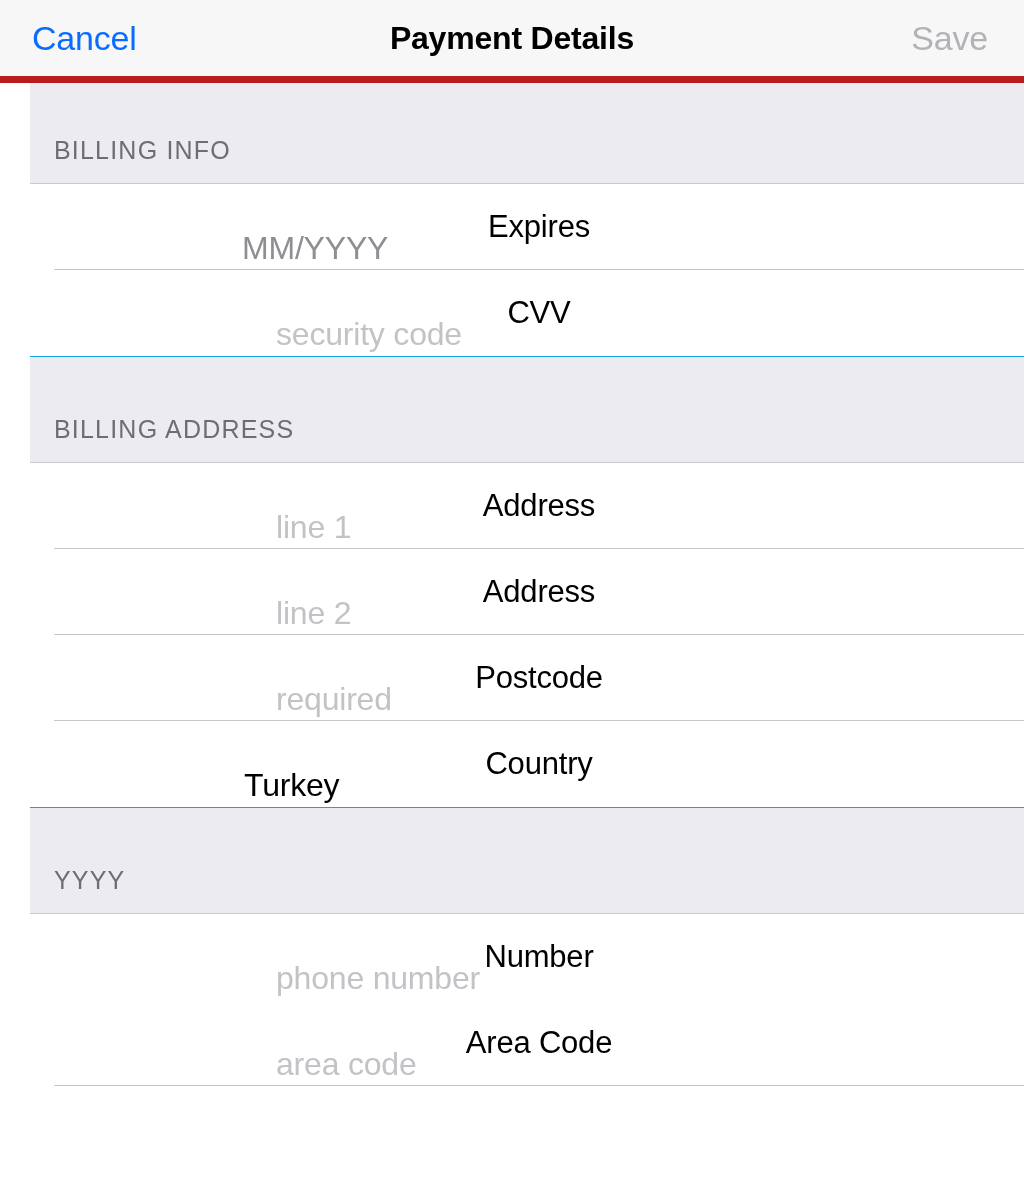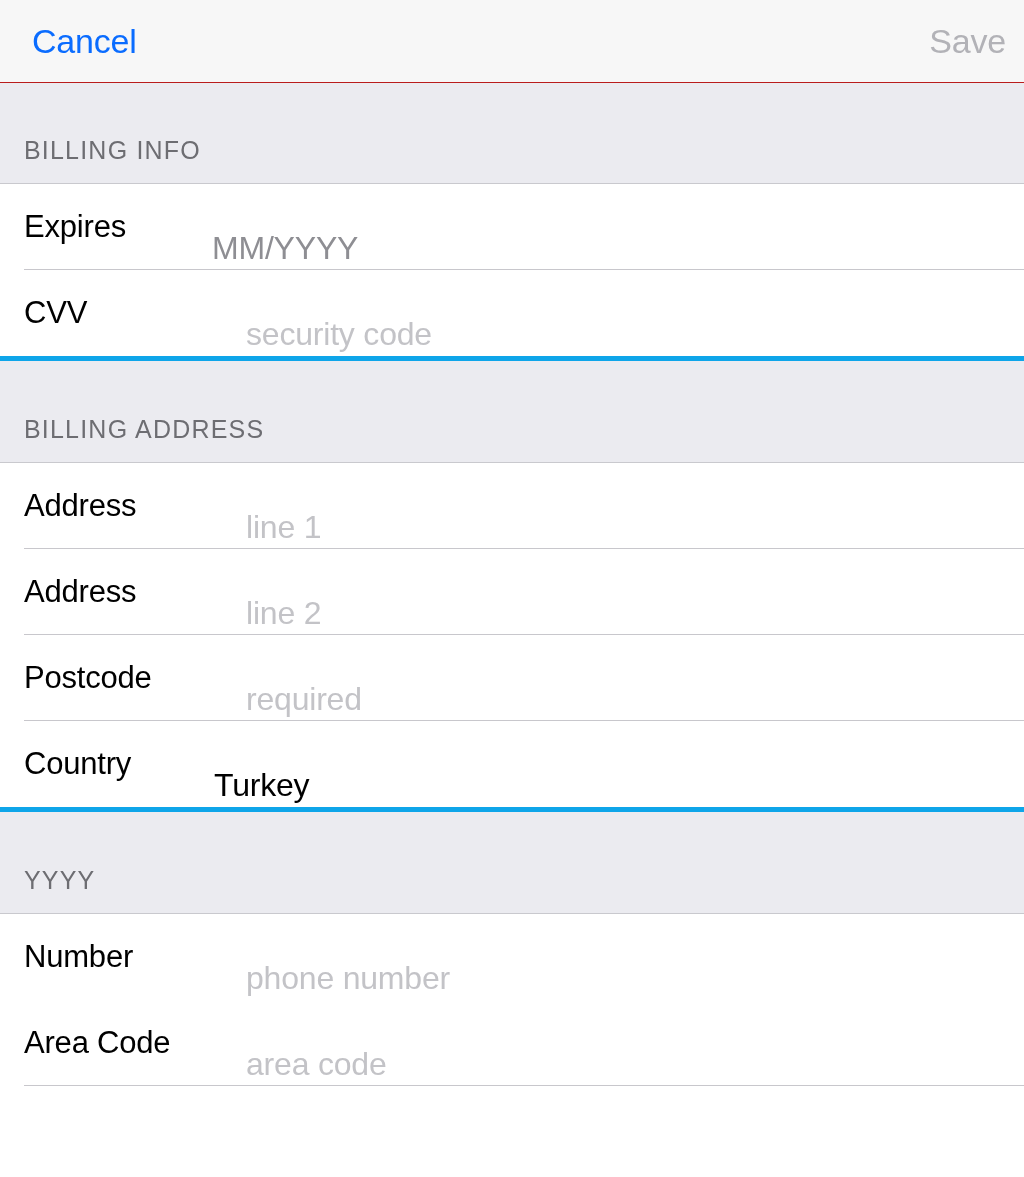--- a/index.html
+++ b/index.html
@@ -13,21 +13,21 @@
     background: #ffffff;
     font-family: "Liberation Sans", "DejaVu Sans", sans-serif;
     -webkit-font-smoothing: antialiased;
   }
 
   
   .navbar {
     position: relative;
     height: 83px;
     background: #f7f7f7;
-    border-bottom: 1px solid #b91c1c;
+    border-bottom: 7px solid #b91c1c;
     box-sizing: border-box;
   }
   .nav-cancel {
     position: absolute;
     left: 32px;
     top: 50%;
     transform: translateY(-50%);
     font-size: 34px;
     color: #0a6cff;
     letter-spacing: -0.2px;
@@ -40,36 +40,37 @@
     top: 50%;
     transform: translateY(-50%);
     text-align: center;
     font-size: 32px;
     font-weight: bold;
     color: #000000;
     letter-spacing: -0.2px;
   }
   .nav-save {
     position: absolute;
-    right: 18px;
+    right: 36px;
     top: 50%;
     transform: translateY(-50%);
     font-size: 34px;
     color: #b2b2b7;
     letter-spacing: -0.2px;
     cursor: default;
   }
 
   
   .table {
     background: #ffffff;
+    padding-left: 30px;
   }
   .section-header {
     background: #ebebf0;
-    border-top: 5px solid #0ea5e9;
+    border-top: 1px solid #0ea5e9;
     border-bottom: 1px solid #c9c9ce;
     box-sizing: border-box;
     position: relative;
   }
   .section-header.first {
     border-top: none;
     height: 101px;
   }
   .section-header.tall {
     height: 107px;
@@ -87,20 +88,21 @@
     background: #ffffff;
   }
   .row {
     position: relative;
     height: 86px;
     box-sizing: border-box;
     background: #ffffff;
     display: flex;
     align-items: center;
     cursor: pointer;
+    justify-content: center;
   }
   .row::after {
     content: "";
     position: absolute;
     left: 24px;
     right: 0;
     bottom: 0;
     height: 1px;
     background: #c8c7cc;
   }
@@ -133,20 +135,21 @@
   .row-value.placeholder {
     left: 246px;
     color: #c3c3c7;
   }
 </style>
 </head>
 <body>
 
 <div class="navbar">
   <div class="nav-cancel">Cancel</div>
+  <div class="nav-title">Payment Details</div>
   <div class="nav-save">Save</div>
 </div>
 
 <div class="table">
 
   <div class="section-header first">
     <span class="section-header-text">BILLING INFO</span>
   </div>
   <div class="rows">
     <div class="row">

